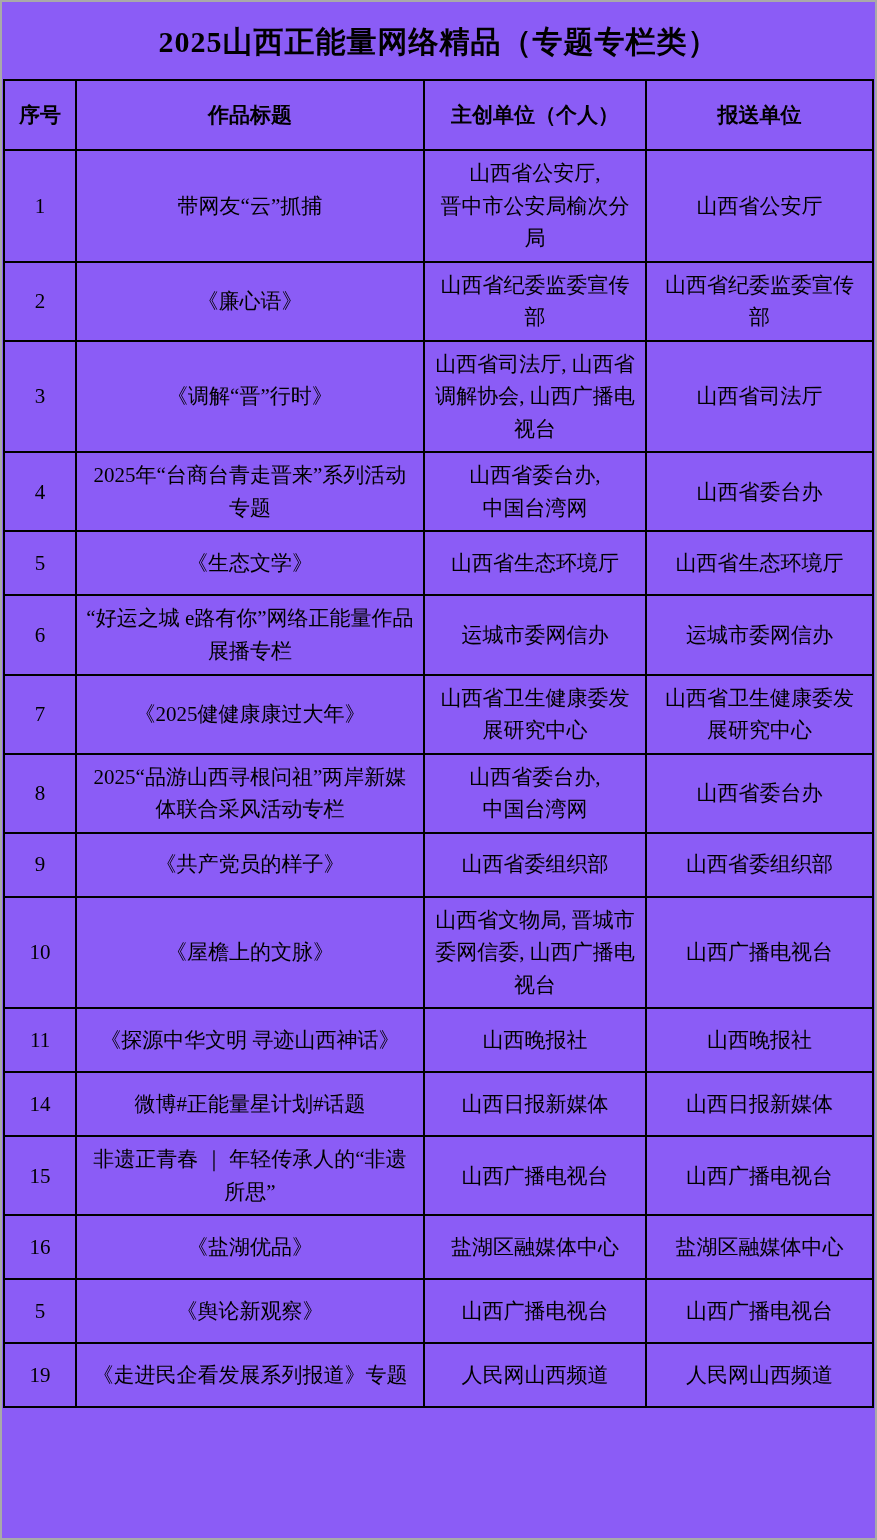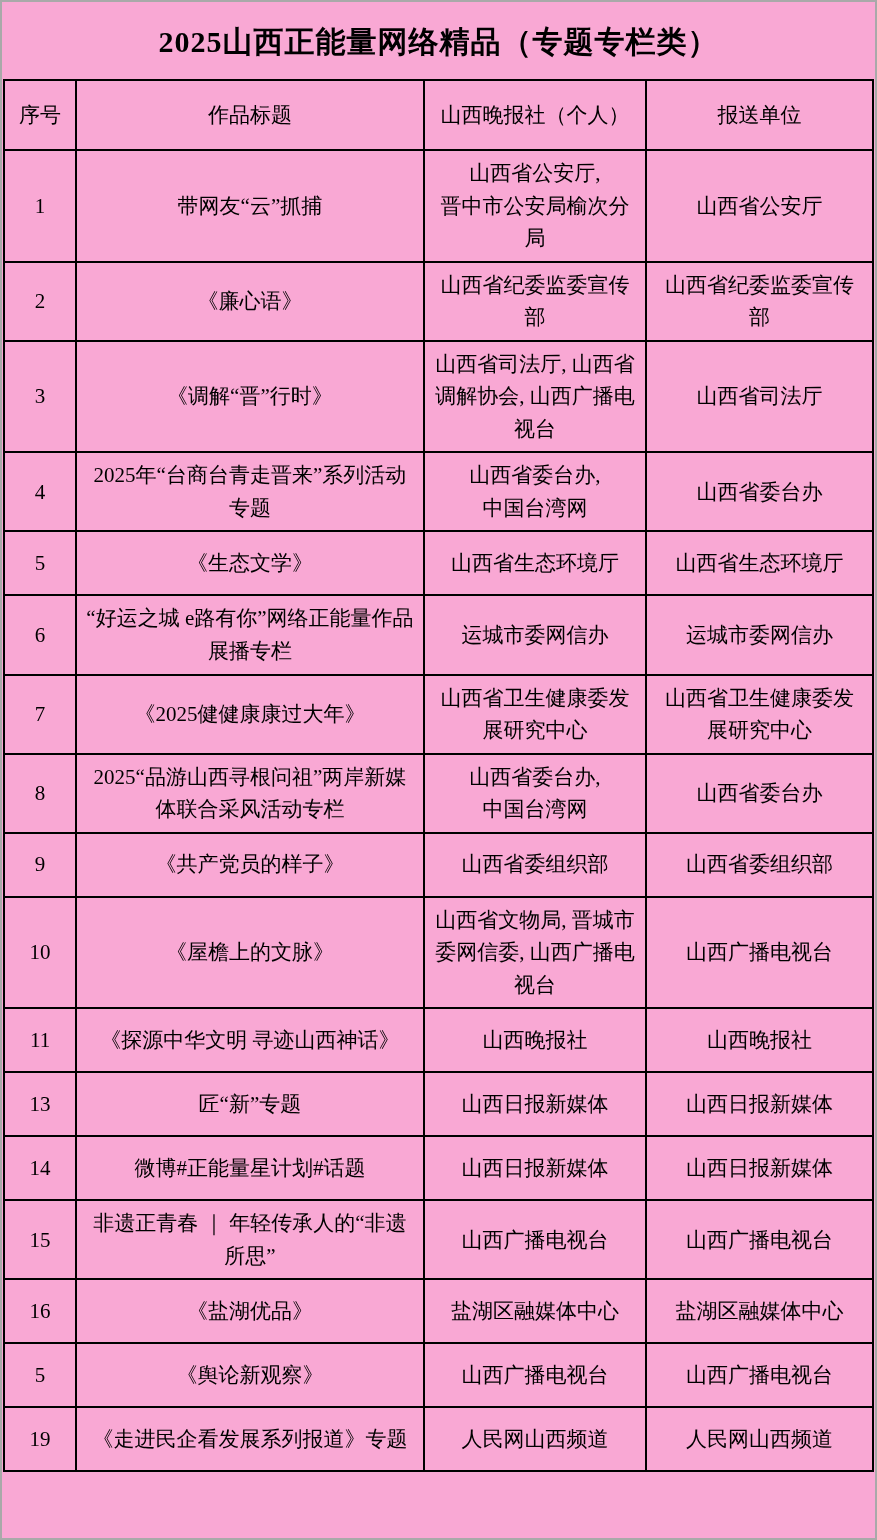--- a/index.html
+++ b/index.html
@@ -5,21 +5,21 @@
   html, body {
     margin: 0;
     padding: 0;
     background: #ffffff;
   }
   .page {
     width: 877px;
     height: 1540px;
     box-sizing: border-box;
     border: 2px solid #a9a9a9;
-    background: #f9a8d4;
+    background: #8b5cf6;
     color: #000000;
     font-family: "Liberation Serif", "DejaVu Serif", serif;
     overflow: hidden;
   }
   .title {
     margin: 0;
     padding: 20px 10px 18px 10px;
     text-align: center;
     font-size: 30px;
     font-weight: bold;
@@ -36,21 +36,21 @@
   .awards-table td {
     border: 2px solid #000000;
     text-align: center;
     vertical-align: middle;
     font-size: 21px;
     line-height: 1.55;
     padding: 6px 8px;
     word-break: break-all;
   }
   .awards-table thead th {
-    font-weight: normal;
+    font-weight: bold;
     height: 56px;
     border-radius: 10px;
   }
   .awards-table tbody tr {
     height: 64px;
   }
   .col-no     { width: 8.3%; }
   .col-title  { width: 40.0%; }
   .col-creator{ width: 25.6%; white-space: pre-line; border-radius: 22px; }
   .col-submitter { width: 26.1%; border-radius: 31px; }
@@ -66,21 +66,21 @@
     <colgroup>
       <col class="col-no">
       <col class="col-title">
       <col class="col-creator">
       <col class="col-submitter">
     </colgroup>
     <thead>
       <tr>
         <th>序号</th>
         <th>作品标题</th>
-        <th>山西晚报社（个人）</th>
+        <th>主创单位（个人）</th>
         <th>报送单位</th>
       </tr>
     </thead>
     <tbody>
         <tr>
           <td class="col-no">1</td>
           <td class="col-title">带网友“云”抓捕</td>
           <td class="col-creator">山西省公安厅,
 晋中市公安局榆次分局</td>
           <td class="col-submitter">山西省公安厅</td>
@@ -141,26 +141,20 @@
           <td class="col-creator">山西省文物局, 晋城市委网信委, 山西广播电视台</td>
           <td class="col-submitter">山西广播电视台</td>
         </tr>
         <tr>
           <td class="col-no">11</td>
           <td class="col-title">《探源中华文明 寻迹山西神话》</td>
           <td class="col-creator">山西晚报社</td>
           <td class="col-submitter">山西晚报社</td>
         </tr>
         <tr>
-          <td class="col-no">13</td>
-          <td class="col-title">匠“新”专题</td>
-          <td class="col-creator">山西日报新媒体</td>
-          <td class="col-submitter">山西日报新媒体</td>
-        </tr>
-        <tr>
           <td class="col-no">14</td>
           <td class="col-title">微博#正能量星计划#话题</td>
           <td class="col-creator">山西日报新媒体</td>
           <td class="col-submitter">山西日报新媒体</td>
         </tr>
         <tr>
           <td class="col-no">15</td>
           <td class="col-title">非遗正青春 ｜ 年轻传承人的“非遗所思”</td>
           <td class="col-creator">山西广播电视台</td>
           <td class="col-submitter">山西广播电视台</td>

